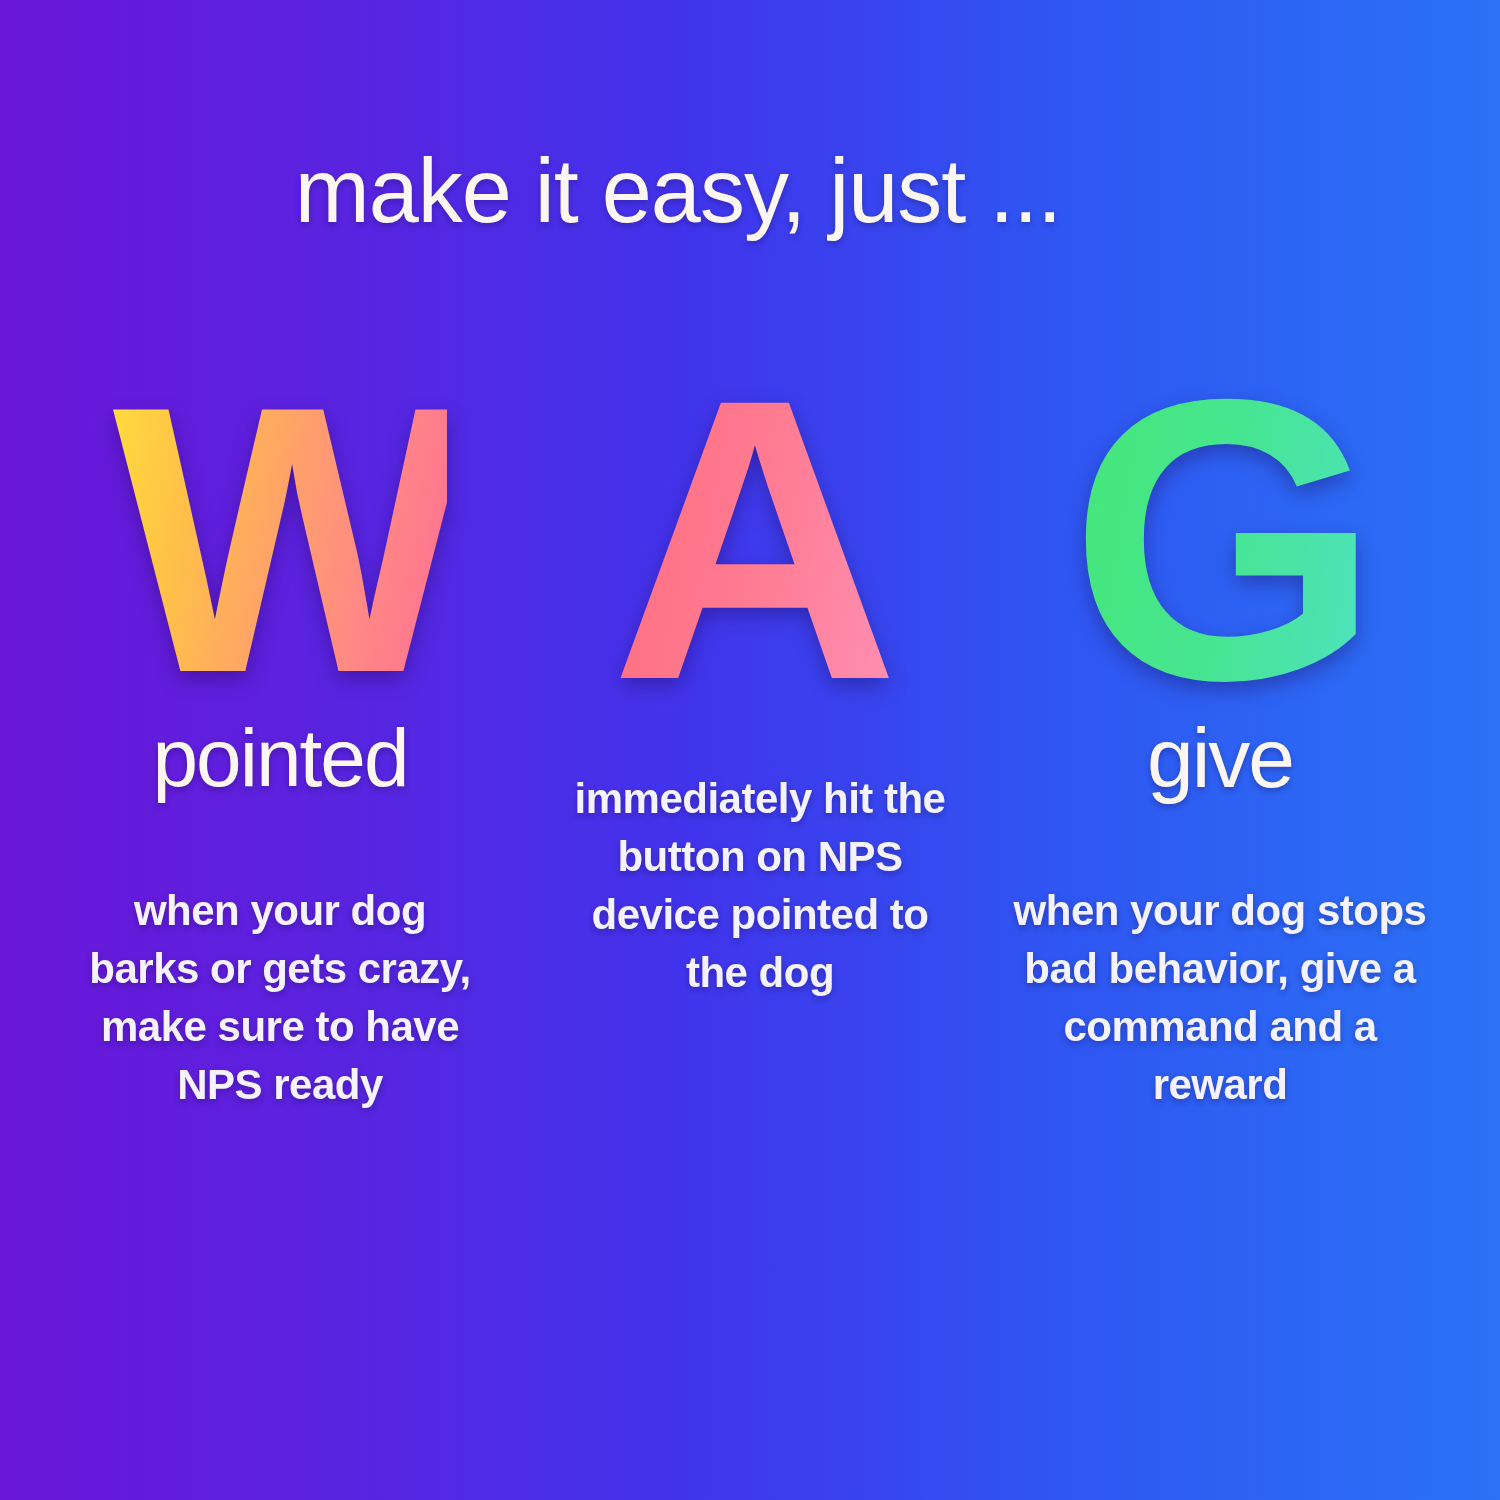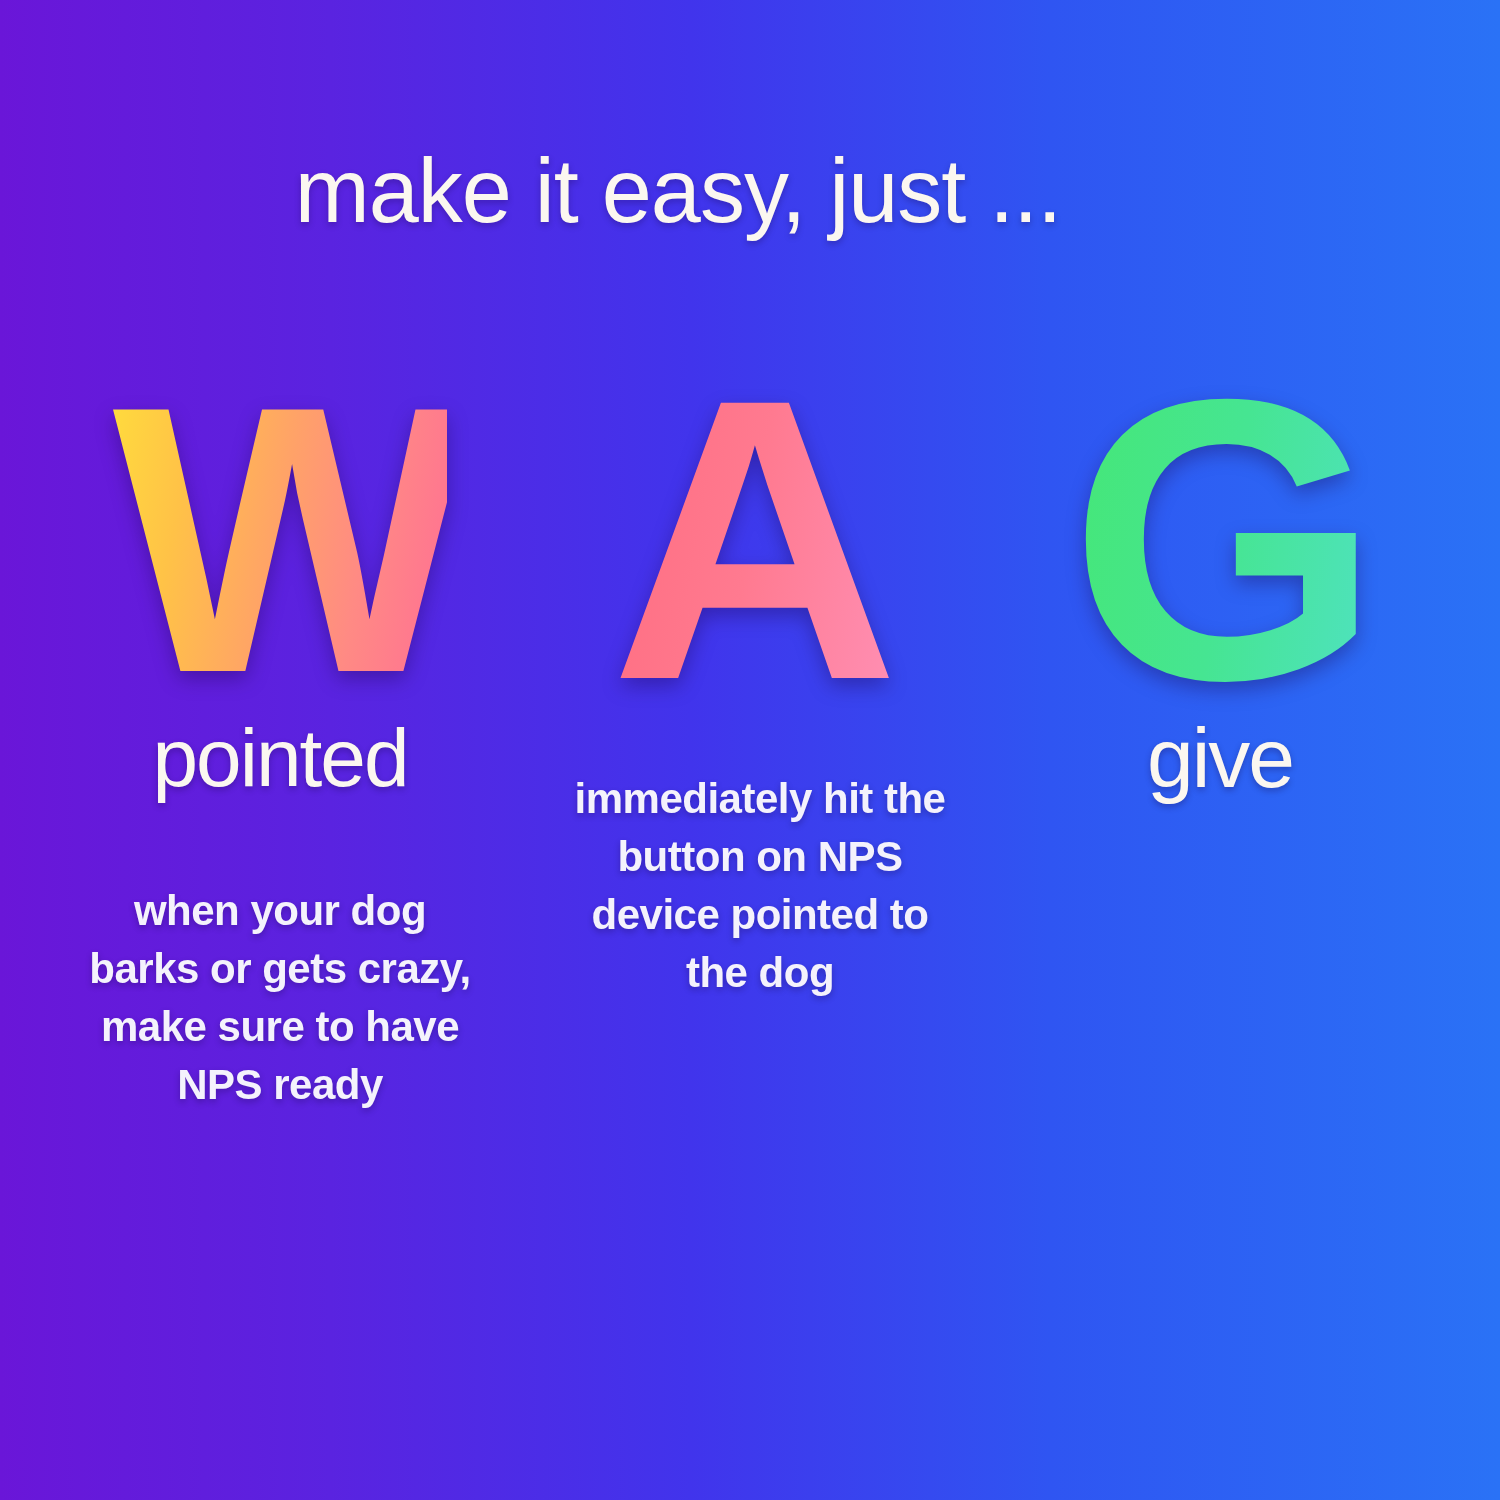--- a/index.html
+++ b/index.html
@@ -134,15 +134,16 @@
   </div>
 
   <div class="col" id="col-act">
     <div class="bigletter a">A</div>
     <div class="desc">immediately hit the button on NPS device pointed to the dog</div>
   </div>
 
   <div class="col" id="col-give">
     <div class="bigletter g">G</div>
     <div class="word">give</div>
+    <div class="desc">when your dog stops bad behavior, give a command and a reward</div>
   </div>
 
 </div>
 
 </body></html>

